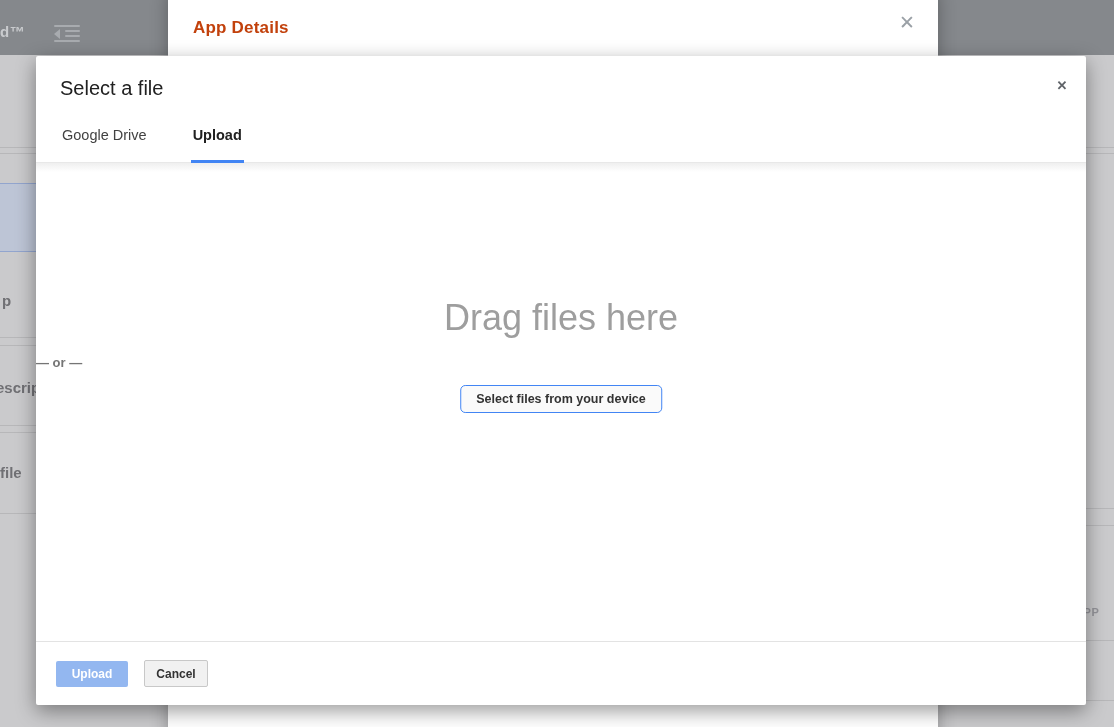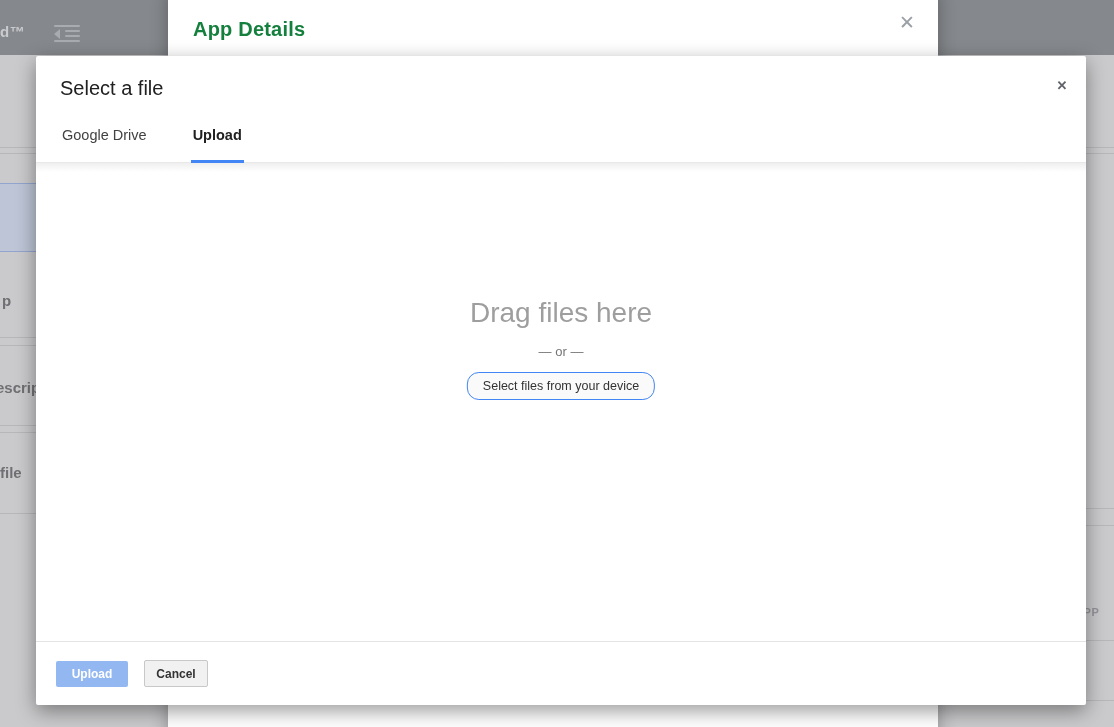--- a/index.html
+++ b/index.html
@@ -46,21 +46,21 @@
 
   
   .app-details-dialog {
     position: absolute; left: 168px; top: -14px; width: 770px; height: 774px;
     background: #ffffff; border-radius: 8px;
     box-shadow: 0 4px 18px rgba(0,0,0,.30);
     z-index: 2;
   }
   .app-details-title {
     position: absolute; left: 25px; top: 32px;
-    font-size: 20px; font-weight: bold; color: #15803d; letter-spacing: .2px;
+    font-size: 17px; font-weight: bold; color: #c2410c; letter-spacing: .2px;
   }
   .app-details-close {
     position: absolute; right: 20px; top: 26px; width: 22px; height: 22px;
     color: #9aa0a6; font-size: 19px; line-height: 22px; text-align: center;
     cursor: pointer; font-weight: 400;
   }
 
   
   .file-dialog {
     position: absolute; left: 36px; top: 56px; width: 1050px; height: 649px;
@@ -89,32 +89,32 @@
   }
   .tab + .tab { margin-left: 42px; }
   .tab.active { font-weight: bold; color: #212121; border-bottom-color: #4285f4; }
 
   .dialog-content {
     position: absolute; left: 0; top: 107px; width: 1050px; height: 478px;
     background: linear-gradient(#efefef, #ffffff 9px);
   }
   .dropzone-heading {
     position: absolute; left: 0; top: 134px; width: 100%;
-    text-align: center; font-size: 28px; color: #9e9e9e; font-weight: 400;
+    text-align: center; font-size: 36px; color: #9e9e9e; font-weight: 400;
   }
   .dropzone-separator {
-    position: absolute; left: 0; top: 181px; width: 100%;
-    text-align: center; font-size: 13px; color: #757575; font-weight: normal;
+    position: absolute; left: 0; top: 192px; width: 100%;
+    text-align: left; font-size: 13px; color: #757575; font-weight: bold;
   }
   .select-files-button {
-    position: absolute; left: 50%; top: 209px; transform: translateX(-50%);
+    position: absolute; left: 50%; top: 222px; transform: translateX(-50%);
     height: 28px; padding: 0 15px;
-    background: #fafafa; border: 1px solid #4285f4; border-radius: 12px;
+    background: #fafafa; border: 1px solid #4285f4; border-radius: 5px;
     font-family: "Liberation Sans", sans-serif;
-    font-size: 12.5px; font-weight: normal; color: #333333; cursor: pointer;
+    font-size: 12.5px; font-weight: bold; color: #333333; cursor: pointer;
   }
   .dialog-footer {
     position: absolute; left: 0; bottom: 0; width: 1050px; height: 64px;
     border-top: 1px solid #e3e3e3; display: flex; align-items: center;
     padding-left: 20px;
   }
   .upload-button {
     width: 72px; height: 26px; background: #93b7f0; border: none; border-radius: 2px;
     color: #ffffff; font-size: 12px; font-weight: bold;
     font-family: "Liberation Sans", sans-serif; cursor: pointer;

